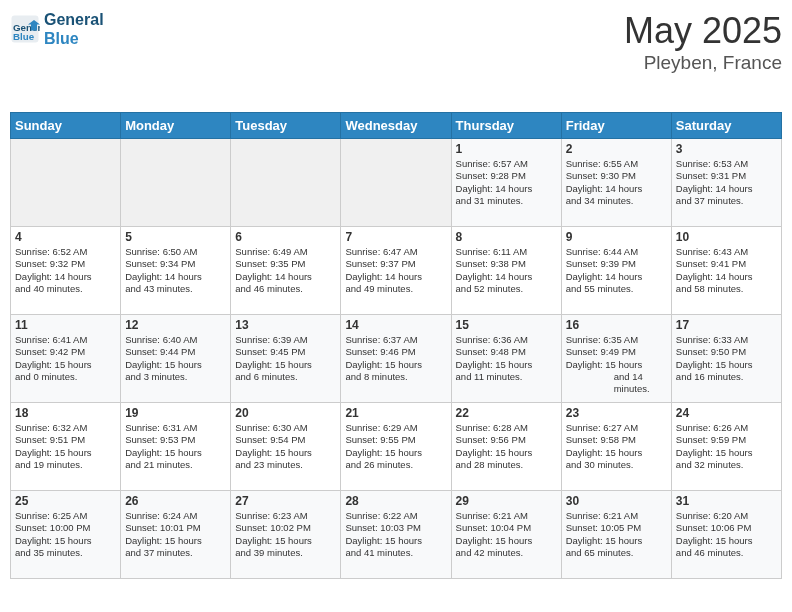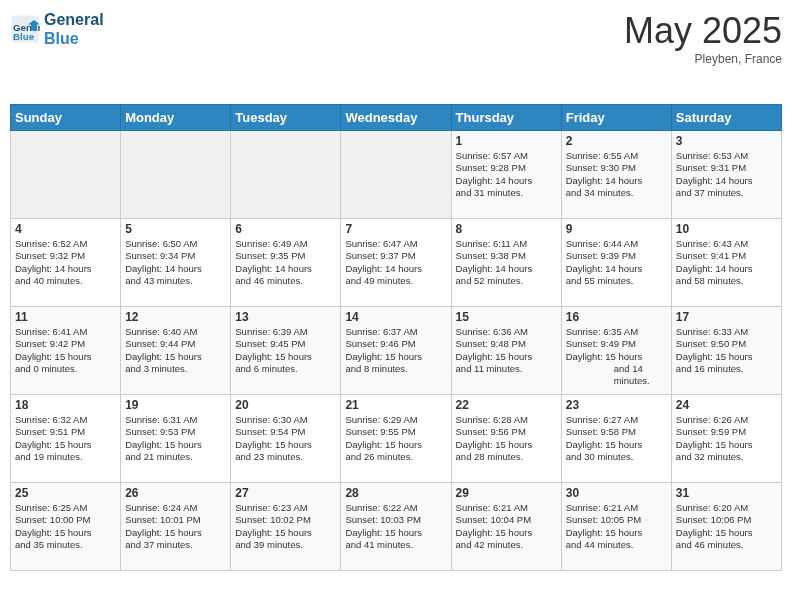--- a/index.html
+++ b/index.html
@@ -7,21 +7,21 @@
     
     .page { width: 792px; height: 612px; padding: 10px; }
     
     .header { display: flex; justify-content: space-between; align-items: flex-start; margin-bottom: 8px; }
     
     .logo { display: flex; align-items: center; }
     .logo-icon { width: 30px; height: 30px; margin-right: 4px; }
     
     .title-block { text-align: right; }
     .main-title { font-size: 36px; color: #333; font-weight: normal; }
-    .subtitle { font-size: 12px; color: #555; }
+    .subtitle { font-size: 19px; color: #555; }
     
     .calendar { width: 100%; border-collapse: collapse; table-layout: fixed; margin-top: 38px; }
     
     .calendar thead th {
       background: #2e86c1;
       color: #fff;
       padding: 5px 4px;
       text-align: left;
       font-size: 13px;
       font-weight: bold;
@@ -301,21 +301,21 @@
             <div style="line-height: 1.3;">Sunrise: 6:21 AM</div>
             <div style="line-height: 1.3;">Sunset: 10:04 PM</div>
             <div style="line-height: 1.3;">Daylight: 15 hours</div>
             <div style="line-height: 1.3;">and 42 minutes.</div>
           </td>
           <td>
             <span class="day-num">30</span>
             <div style="line-height: 1.3;">Sunrise: 6:21 AM</div>
             <div style="line-height: 1.3;">Sunset: 10:05 PM</div>
             <div style="line-height: 1.3;">Daylight: 15 hours</div>
-            <div style="line-height: 1.3;">and 44 minutes.</div>
+            <div style="line-height: 1.3;">and 65 minutes.</div>
           </td>
           <td>
             <span class="day-num">31</span>
             <div style="line-height: 1.3;">Sunrise: 6:20 AM</div>
             <div style="line-height: 1.3;">Sunset: 10:06 PM</div>
             <div style="line-height: 1.3;">Daylight: 15 hours</div>
             <div style="line-height: 1.3;">and 46 minutes.</div>
           </td>
         </tr>
       </tbody>

